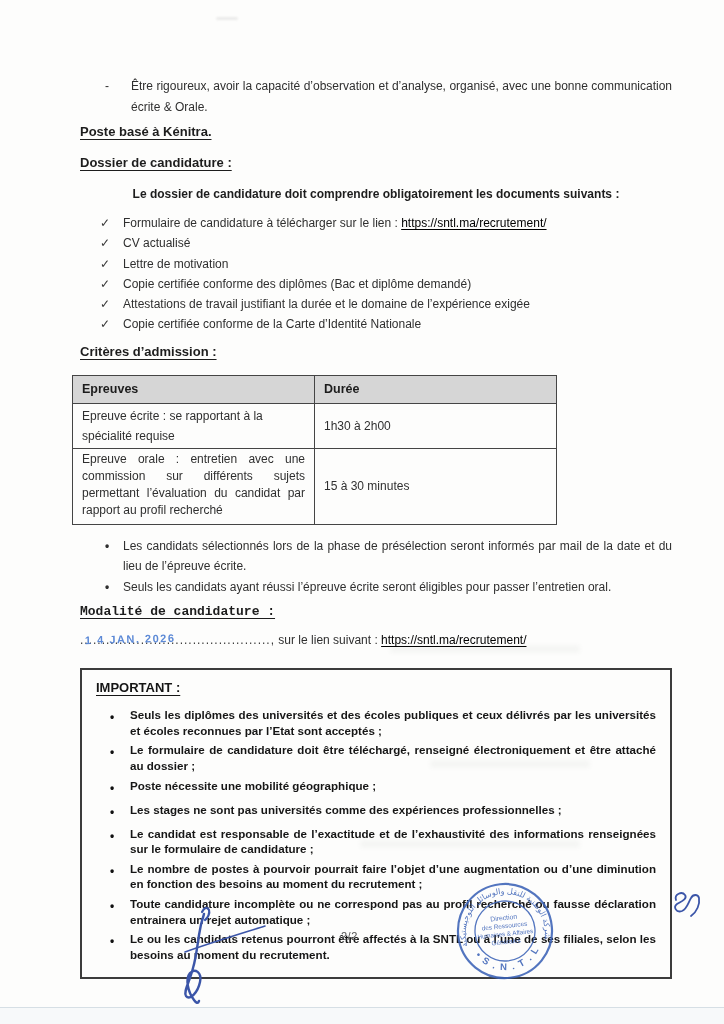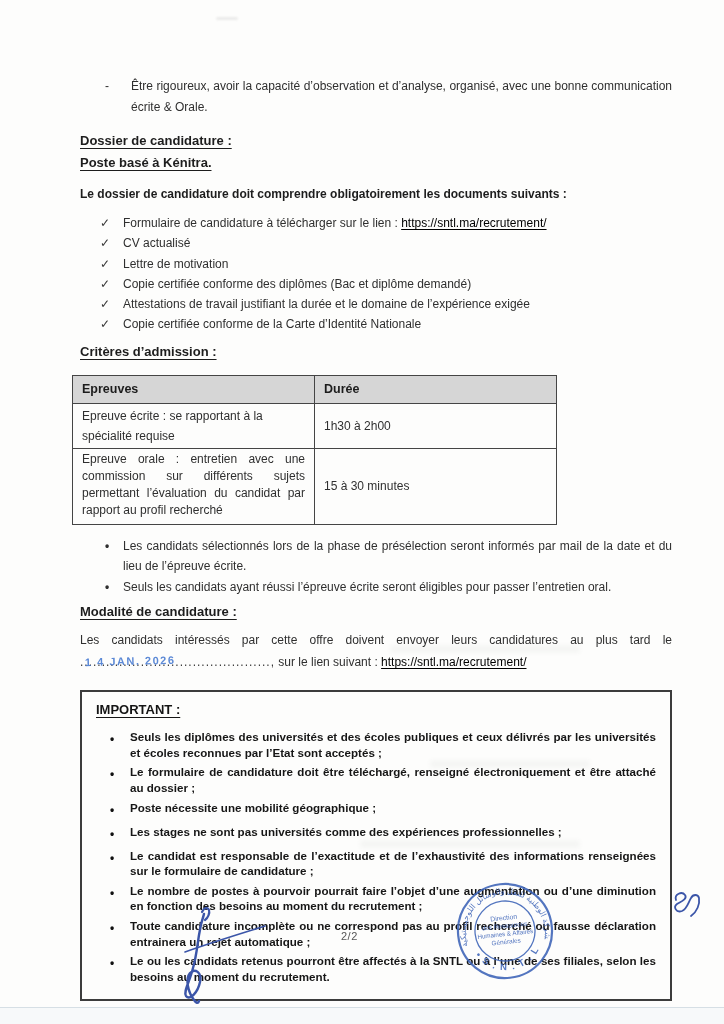--- a/index.html
+++ b/index.html
@@ -22,22 +22,22 @@
   .intro .txt{flex:1;text-align:justify;line-height:21px;}
   
   .hline{
     font-weight:bold;color:#1d1d1d;font-size:13px;line-height:17px;
     text-decoration:underline;text-underline-offset:3px;
     margin:0;
   }
   .h-poste{margin-top:5px;}
   .h-dossier{margin-top:14px;}
   .h-criteres{margin-top:8px;}
-  .h-modalite{margin-top:6px;}
-  .bold-intro{font-weight:bold;color:#1d1d1d;margin-top:14px;line-height:18px;}
+  .h-modalite{margin-top:6px;font-family:Liberation Mono, monospace;}
+  .bold-intro{font-weight:bold;color:#1d1d1d;margin-top:14px;line-height:18px;text-align:center;}
   
   .checklist{margin-top:10px;}
   .checklist .item{display:flex;line-height:20.3px;}
   .checklist .check{width:23px;margin-left:20px;flex:0 0 auto;color:#3a3a3a;}
   .link{font-weight:normal;color:#000000;text-decoration:underline;text-underline-offset:2px;}
   
   table.epreuves{
     border-collapse:collapse;margin-top:15px;margin-left:-8px;
     width:485px;table-layout:fixed;
   }
@@ -104,22 +104,22 @@
 <div class="page">
   <div class="smudge-top"></div>
 
   <div class="content">
 
     <div class="intro">
       <span class="dash">-</span>
       <span class="txt">Être rigoureux, avoir la capacité d’observation et d’analyse, organisé, avec une bonne communication écrite &amp; Orale.</span>
     </div>
 
+    <div class="hline h-poste">Poste basé à Kénitra.</div>
     <div class="hline h-dossier">Dossier de candidature :</div>
-    <div class="hline h-poste">Poste basé à Kénitra.</div>
     <div class="bold-intro">Le dossier de candidature doit comprendre obligatoirement les documents suivants :</div>
 
     <div class="checklist">
       <div class="item">
         <span class="check">✓</span>
         <span><span>Formulaire de candidature à télécharger sur le lien : </span><span class="link">https://sntl.ma/recrutement/</span></span>
       </div>
       <div class="item">
         <span class="check">✓</span>
         <span>CV actualisé</span>
@@ -167,21 +167,20 @@
         <span class="ntxt">Les candidats sélectionnés lors de la phase de présélection seront informés par mail de la date et du lieu de l’épreuve écrite.</span>
       </div>
       <div class="item">
         <span class="bullet">•</span>
         <span class="ntxt">Seuls les candidats ayant réussi l’épreuve écrite seront éligibles pour passer l’entretien oral.</span>
       </div>
     </div>
 
     <div class="hline h-modalite">Modalité de candidature :</div>
     <div class="modalite-p">
-      <div class="just-full">Les candidats intéressés par cette offre doivent envoyer leurs candidatures au plus tard le</div>
       <div>
         <span class="dotted"><span>............................................,</span><span class="date-stamp">1 4  JAN. 2026</span></span><span> sur le lien suivant : </span><span class="link">https://sntl.ma/recrutement/</span>
       </div>
     </div>
 
     <div class="imp-box">
       <div class="imp-title">IMPORTANT :</div>
       <div class="imp-list">
         <div class="imp-item">
           <span class="imp-bullet">•</span>

